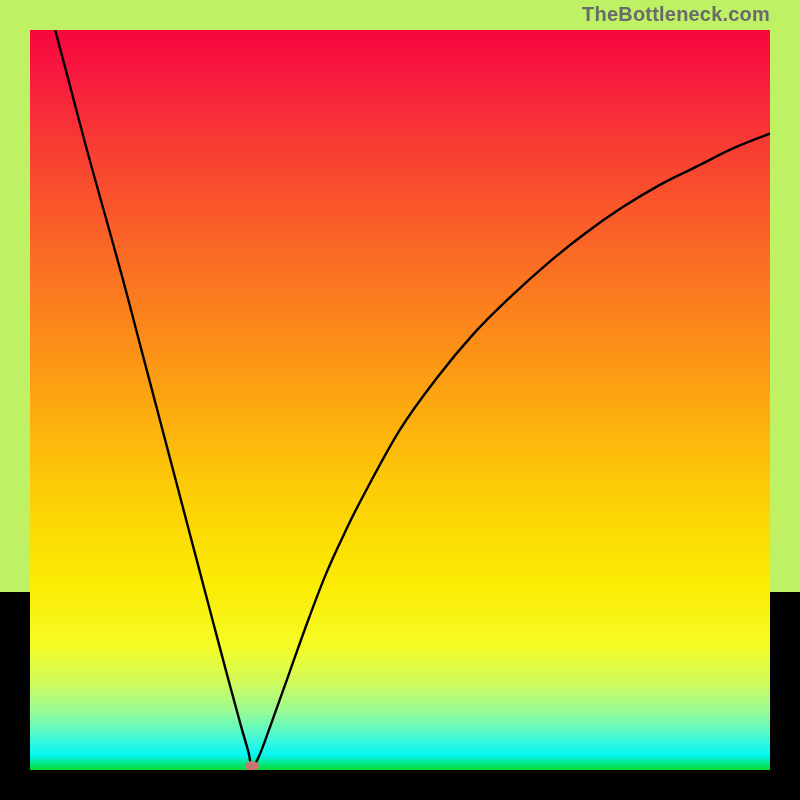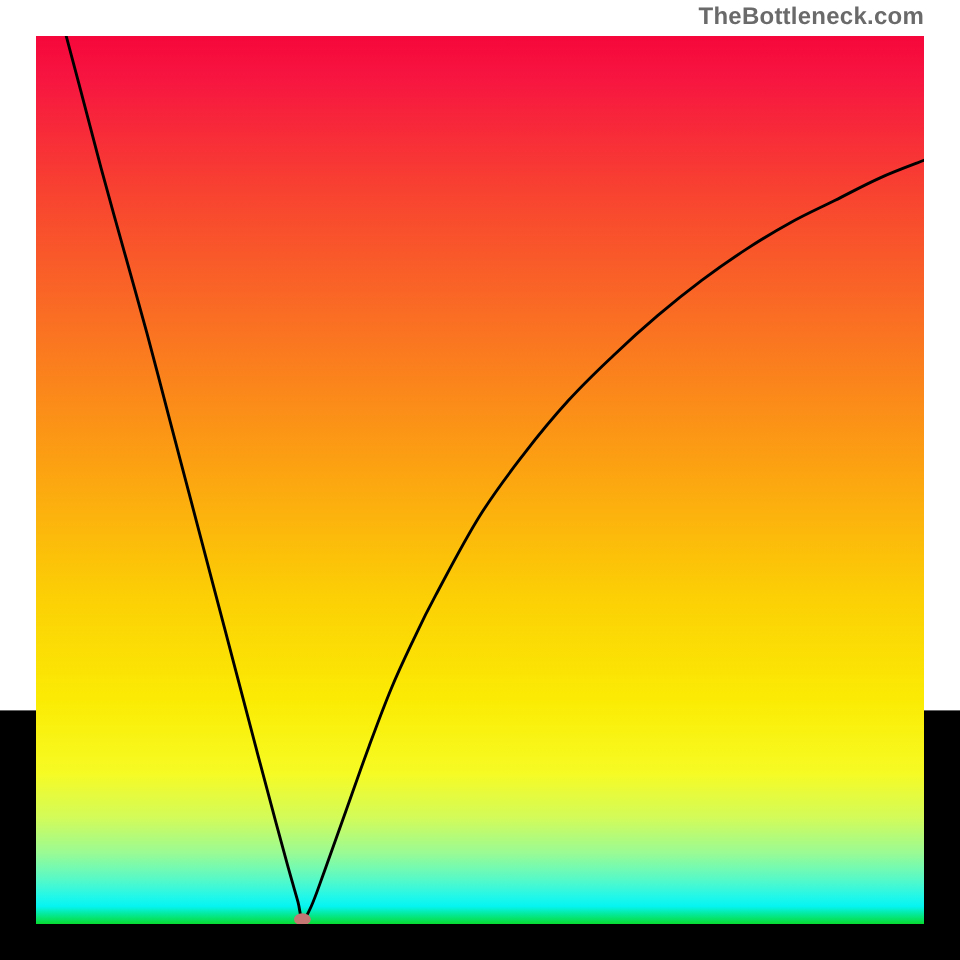--- a/index.html
+++ b/index.html
@@ -8,21 +8,21 @@
     width: 800px;
     height: 800px;
     background: #000;
     overflow: hidden;
     font-family: Arial, Helvetica, sans-serif;
   }
   .frame {
     position: relative;
     width: 800px;
     height: 592px;
-    background: #ffffff;
+    background: #bef264;
   }
   .watermark {
     position: absolute;
     top: 3px;
     right: 30px;
     color: #6a6a6a;
     font-size: 20px;
     font-weight: 600;
     letter-spacing: 0.2px;
     z-index: 5;

